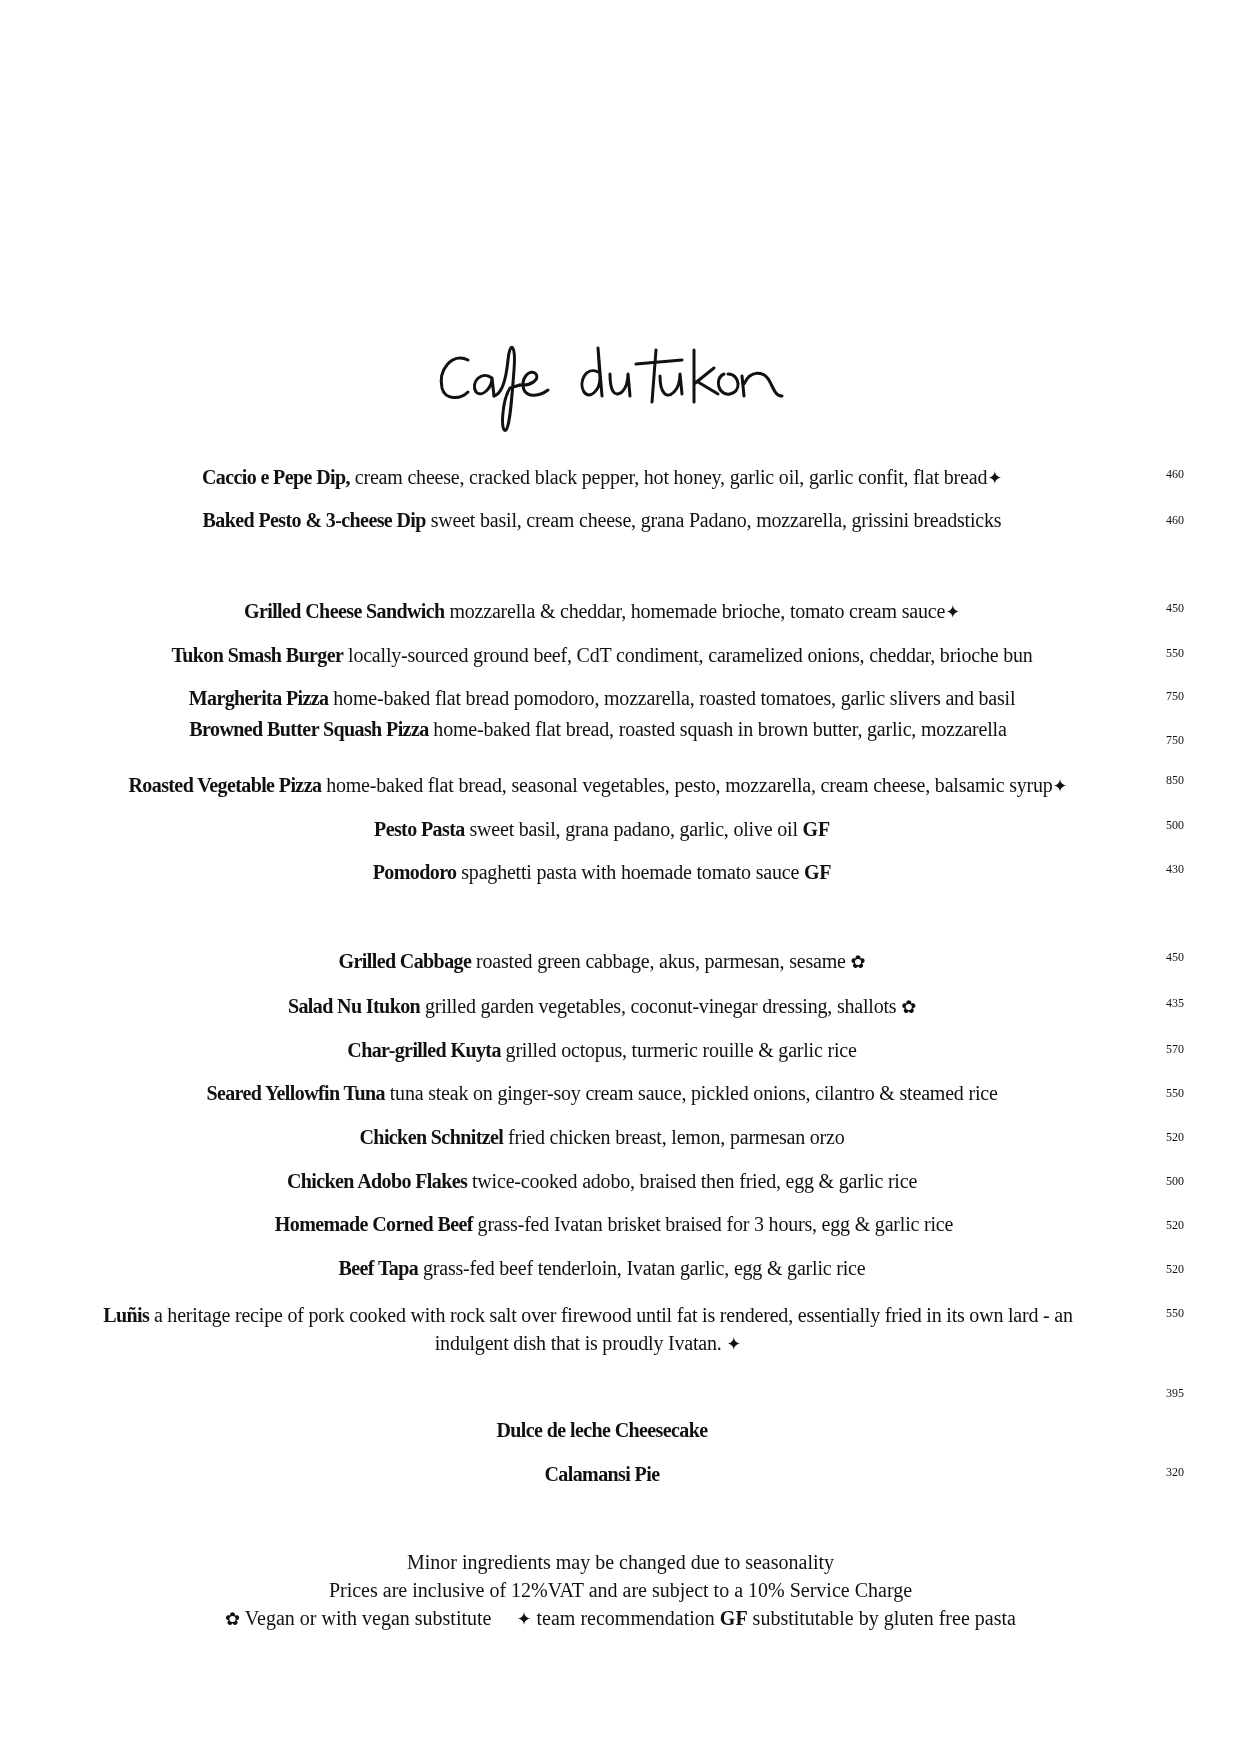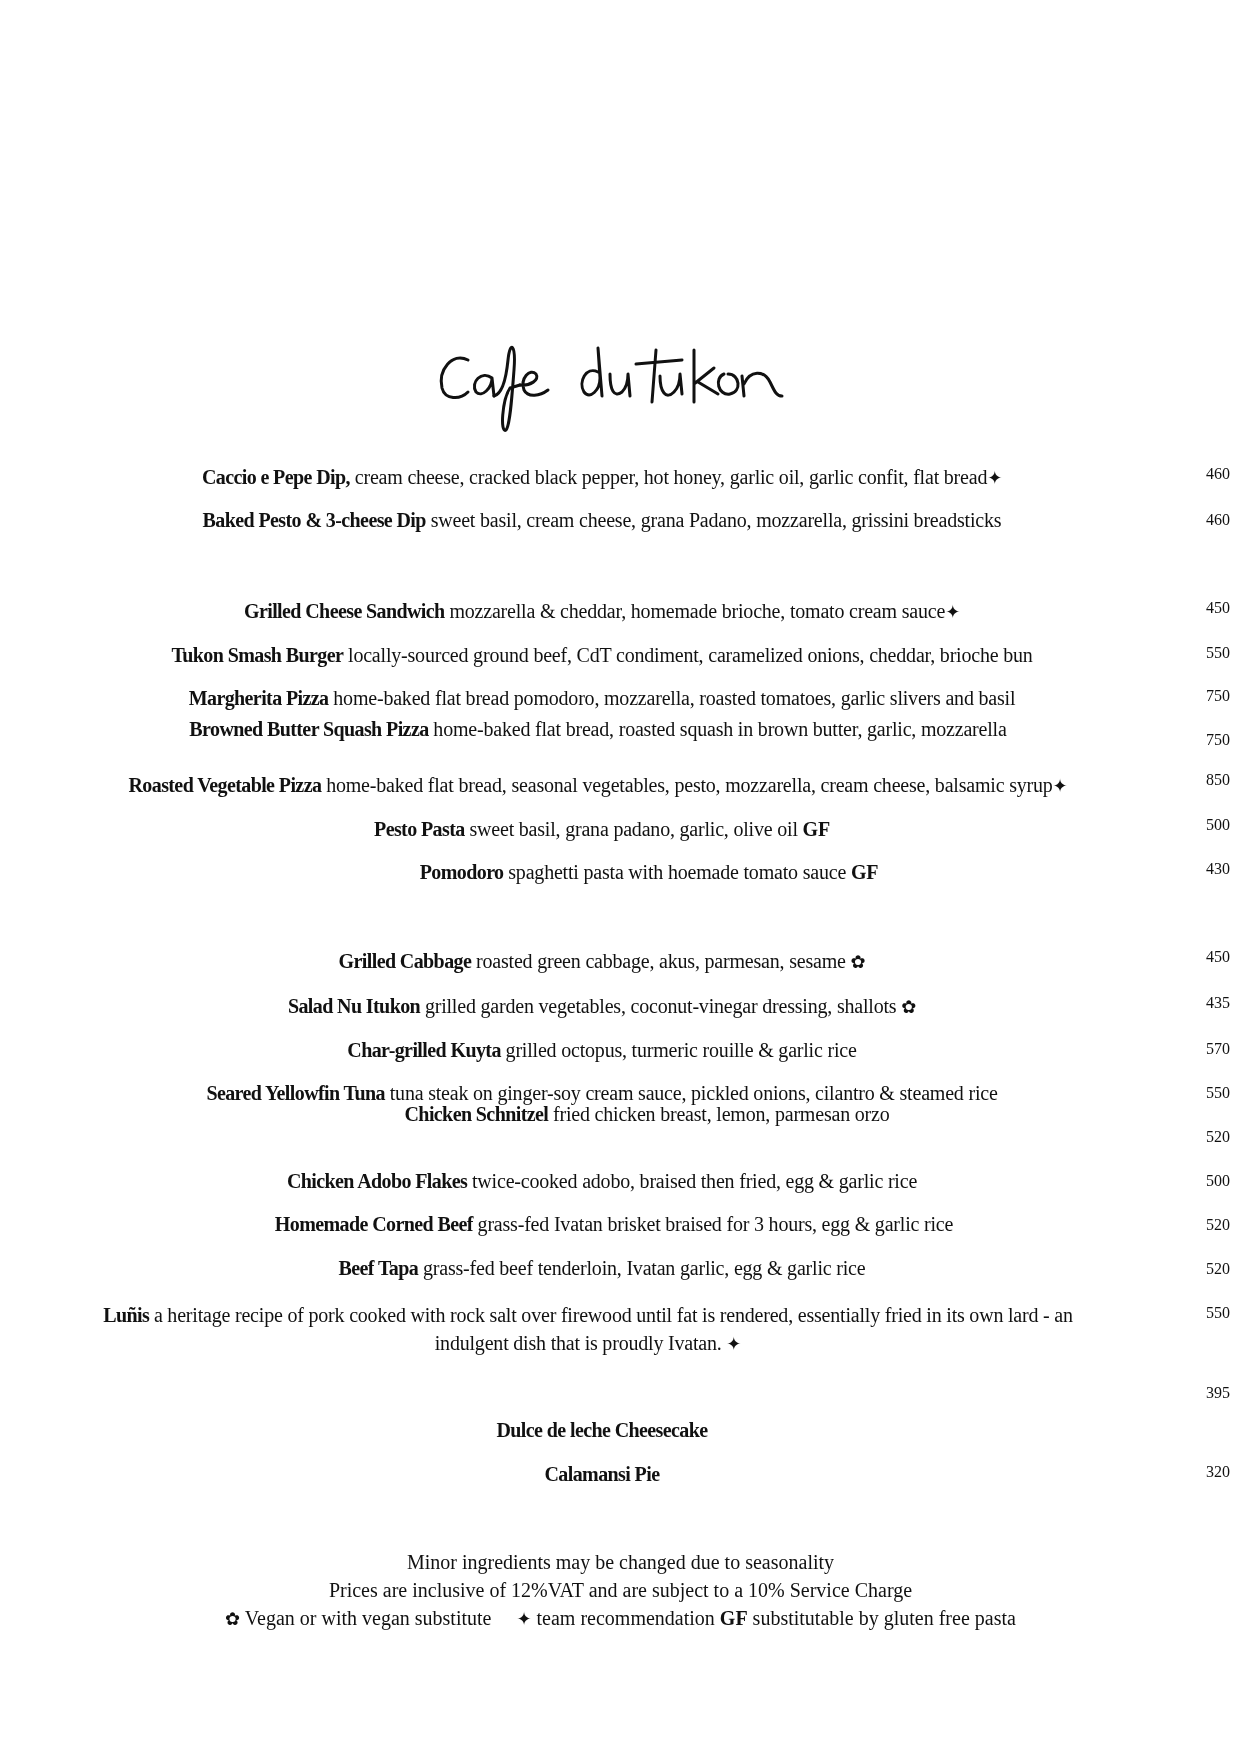--- a/index.html
+++ b/index.html
@@ -3,21 +3,21 @@
 <meta charset="utf-8">
 <style>
   html, body { margin:0; padding:0; background:#ffffff; }
   body { width:1241px; height:1755px; position:relative; overflow:hidden;
          font-family:"Liberation Serif","DejaVu Serif",serif; color:#111; }
   .logo { position:absolute; left:430px; top:330px; width:400px; height:110px; }
   .row { position:absolute; left:62px; width:1080px; font-size:20px; line-height:22px; white-space:nowrap; letter-spacing:-0.2px;text-align:center; }
   .row.wrap { white-space:normal; width:1020px; line-height:28px;margin-left:16px; }
   .row.shift { left:58px; }
   .name { font-weight:bold; letter-spacing:-0.6px; }
-  .price { position:absolute; left:1166px; font-size:16px; line-height:22px;margin-left:40px; }
+  .price { position:absolute; left:1166px; font-size:12px; line-height:22px; }
   .sym { font-size:18px; }
   .footer { position:absolute; left:0; width:1241px; text-align:center; font-size:20px; line-height:28px; top:1548px; }
   .gf { font-weight:bold; }
 </style>
 </head>
 <body>
 
 <svg class="logo" viewBox="0 0 400 110" fill="none" stroke="#111" stroke-width="3" stroke-linecap="round" stroke-linejoin="round">
 
   <path d="M38 30 C22 22 8 40 12 58 C15 70 30 70 38 62"></path>
@@ -53,31 +53,31 @@
     <div class="row" style="top: 644px;"><span class="name">Tukon Smash Burger</span><span> locally-sourced ground beef, CdT condiment, caramelized onions, cheddar, brioche bun</span></div>
     <div class="price" style="top: 642px;">550</div>
     <div class="row" style="top: 687px;"><span class="name">Margherita Pizza</span><span> home-baked flat bread pomodoro, mozzarella, roasted tomatoes, garlic slivers and basil</span></div>
     <div class="price" style="top: 685px;">750</div>
     <div class="row shift" style="top: 718px;"><span class="name">Browned Butter Squash Pizza</span><span> home-baked flat bread, roasted squash in brown butter, garlic, mozzarella</span></div>
     <div class="price" style="top: 729px;">750</div>
     <div class="row shift" style="top: 774px;"><span class="name">Roasted Vegetable Pizza</span><span> home-baked flat bread, seasonal vegetables, pesto, mozzarella, cream cheese, balsamic syrup</span><span class="sym">✦</span></div>
     <div class="price" style="top: 769px;">850</div>
     <div class="row" style="top: 818px;"><span class="name">Pesto Pasta</span><span>  sweet basil, grana padano, garlic, olive oil </span><span class="gf">GF</span></div>
     <div class="price" style="top: 814px;">500</div>
-    <div class="row" style="top: 861px; margin-left: 47px;"><span class="name">Pomodoro</span><span> spaghetti pasta with hoemade tomato sauce </span><span class="gf">GF</span></div>
+    <div class="row" style="top: 861px;"><span class="name">Pomodoro</span><span> spaghetti pasta with hoemade tomato sauce </span><span class="gf">GF</span></div>
     <div class="price" style="top: 858px;">430</div>
     <div class="row" style="top: 950px;"><span class="name">Grilled Cabbage</span><span> roasted green cabbage, akus, parmesan, sesame </span><span class="sym">✿</span></div>
     <div class="price" style="top: 946px;">450</div>
     <div class="row" style="top: 995px;"><span class="name">Salad Nu Itukon</span><span> grilled garden vegetables, coconut-vinegar dressing, shallots </span><span class="sym">✿</span></div>
     <div class="price" style="top: 992px;">435</div>
     <div class="row" style="top: 1039px;"><span class="name">Char-grilled Kuyta</span><span> grilled octopus, turmeric rouille &amp; garlic rice</span></div>
     <div class="price" style="top: 1038px;">570</div>
     <div class="row" style="top: 1082px;"><span class="name">Seared Yellowfin Tuna</span><span> tuna steak on ginger-soy cream sauce, pickled onions, cilantro &amp; steamed rice</span></div>
     <div class="price" style="top: 1082px;">550</div>
-    <div class="row" style="top: 1103px; margin-left: 45px;"><span class="name">Chicken Schnitzel</span><span> fried chicken breast, lemon, parmesan orzo</span></div>
+    <div class="row" style="top: 1126px;"><span class="name">Chicken Schnitzel</span><span> fried chicken breast, lemon, parmesan orzo</span></div>
     <div class="price" style="top: 1126px;">520</div>
     <div class="row" style="top: 1170px;"><span class="name">Chicken Adobo Flakes</span><span> twice-cooked adobo, braised then fried, egg &amp; garlic rice</span></div>
     <div class="price" style="top: 1170px;">500</div>
     <div class="row" style="top: 1213px; margin-left: 12px;"><span class="name">Homemade Corned Beef</span><span> grass-fed Ivatan brisket braised for 3 hours, egg &amp; garlic rice</span></div>
     <div class="price" style="top: 1214px;">520</div>
     <div class="row" style="top: 1257px;"><span class="name">Beef Tapa</span><span> grass-fed beef tenderloin, Ivatan garlic, egg &amp; garlic rice</span></div>
     <div class="price" style="top: 1258px;">520</div>
     <div class="row wrap" style="top: 1301px;"><span class="name">Luñis</span><span> a heritage recipe of pork cooked with rock salt over firewood until fat is rendered, essentially fried in its own lard - an indulgent dish that is proudly Ivatan. </span><span class="sym">✦</span></div>
     <div class="price" style="top: 1302px;">550</div>
     <div class="row" style="top: 1419px;"><span class="name">Dulce de leche Cheesecake</span><span></span></div>

